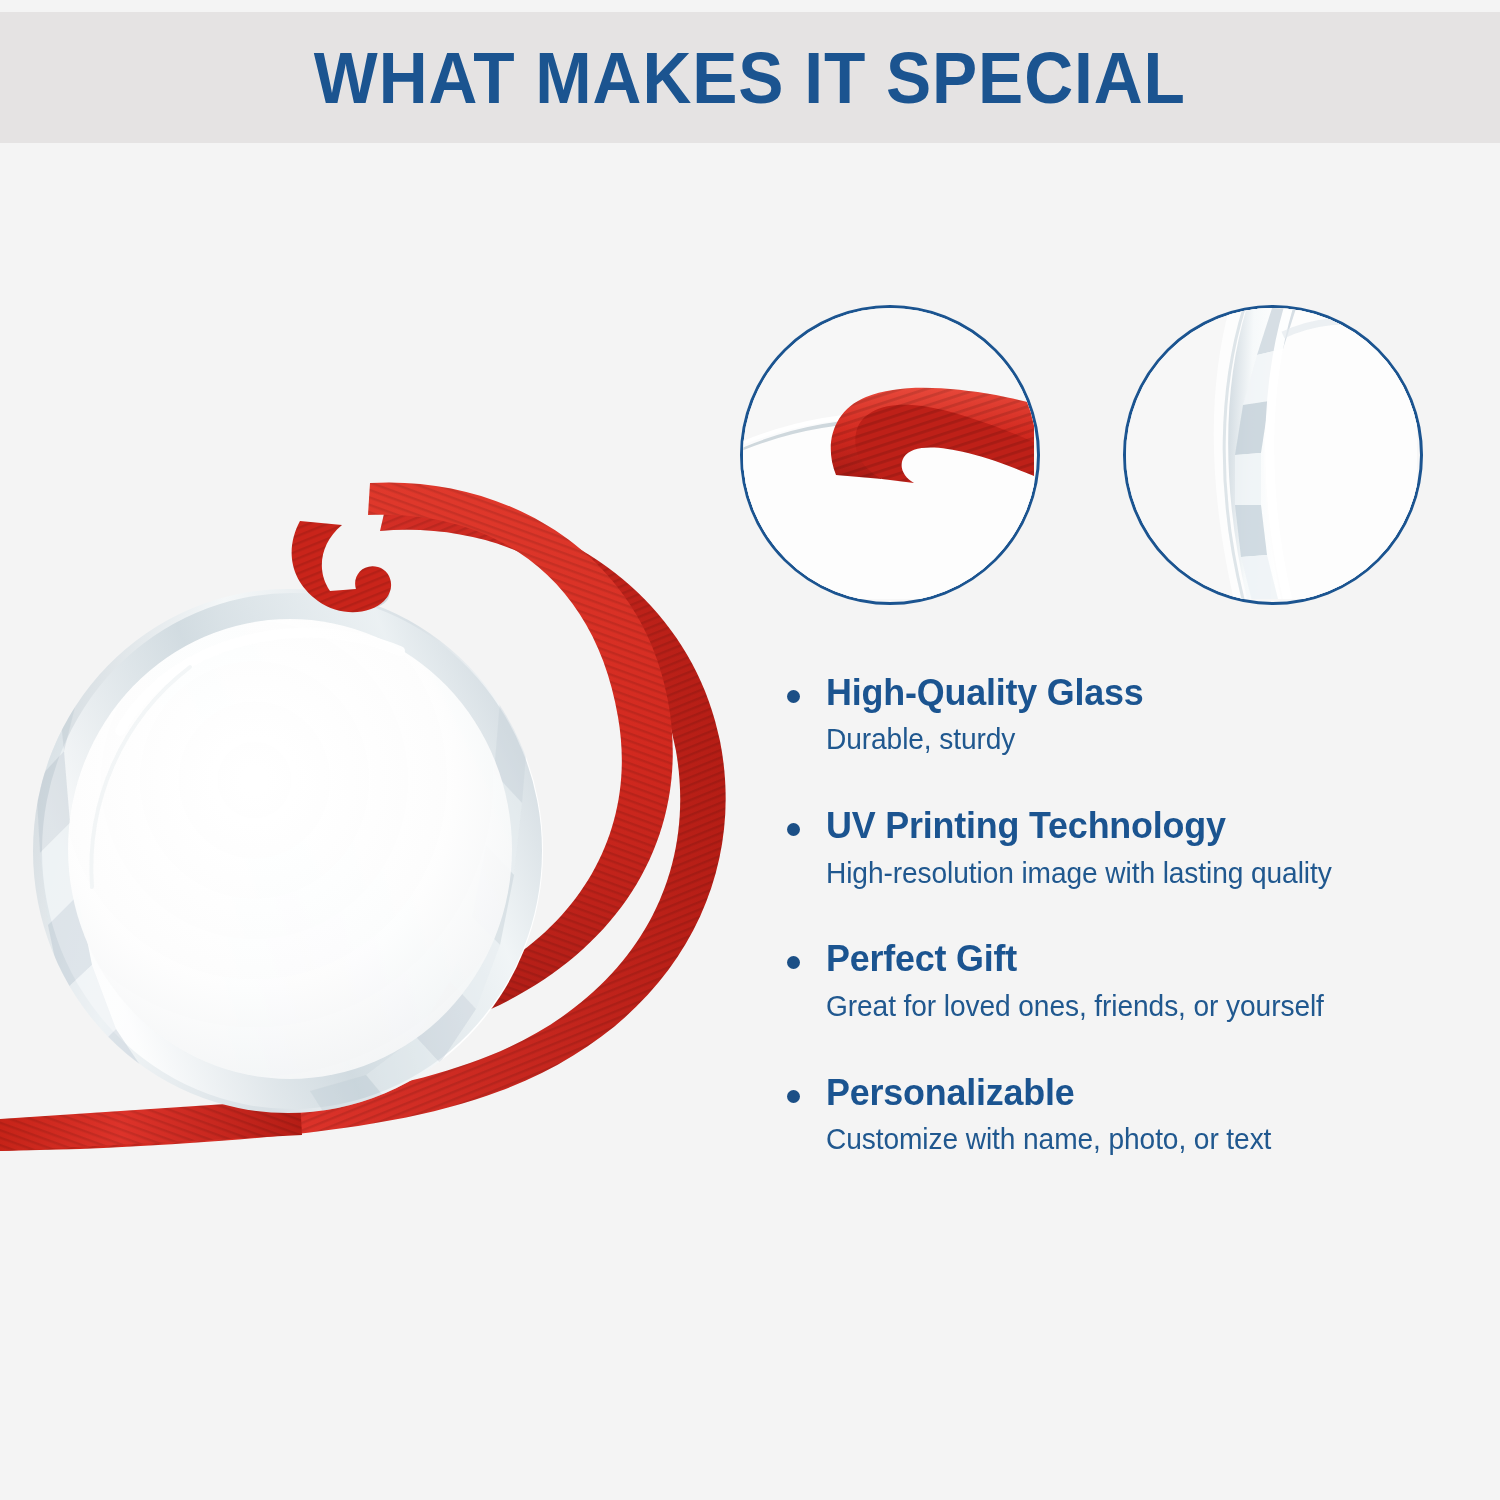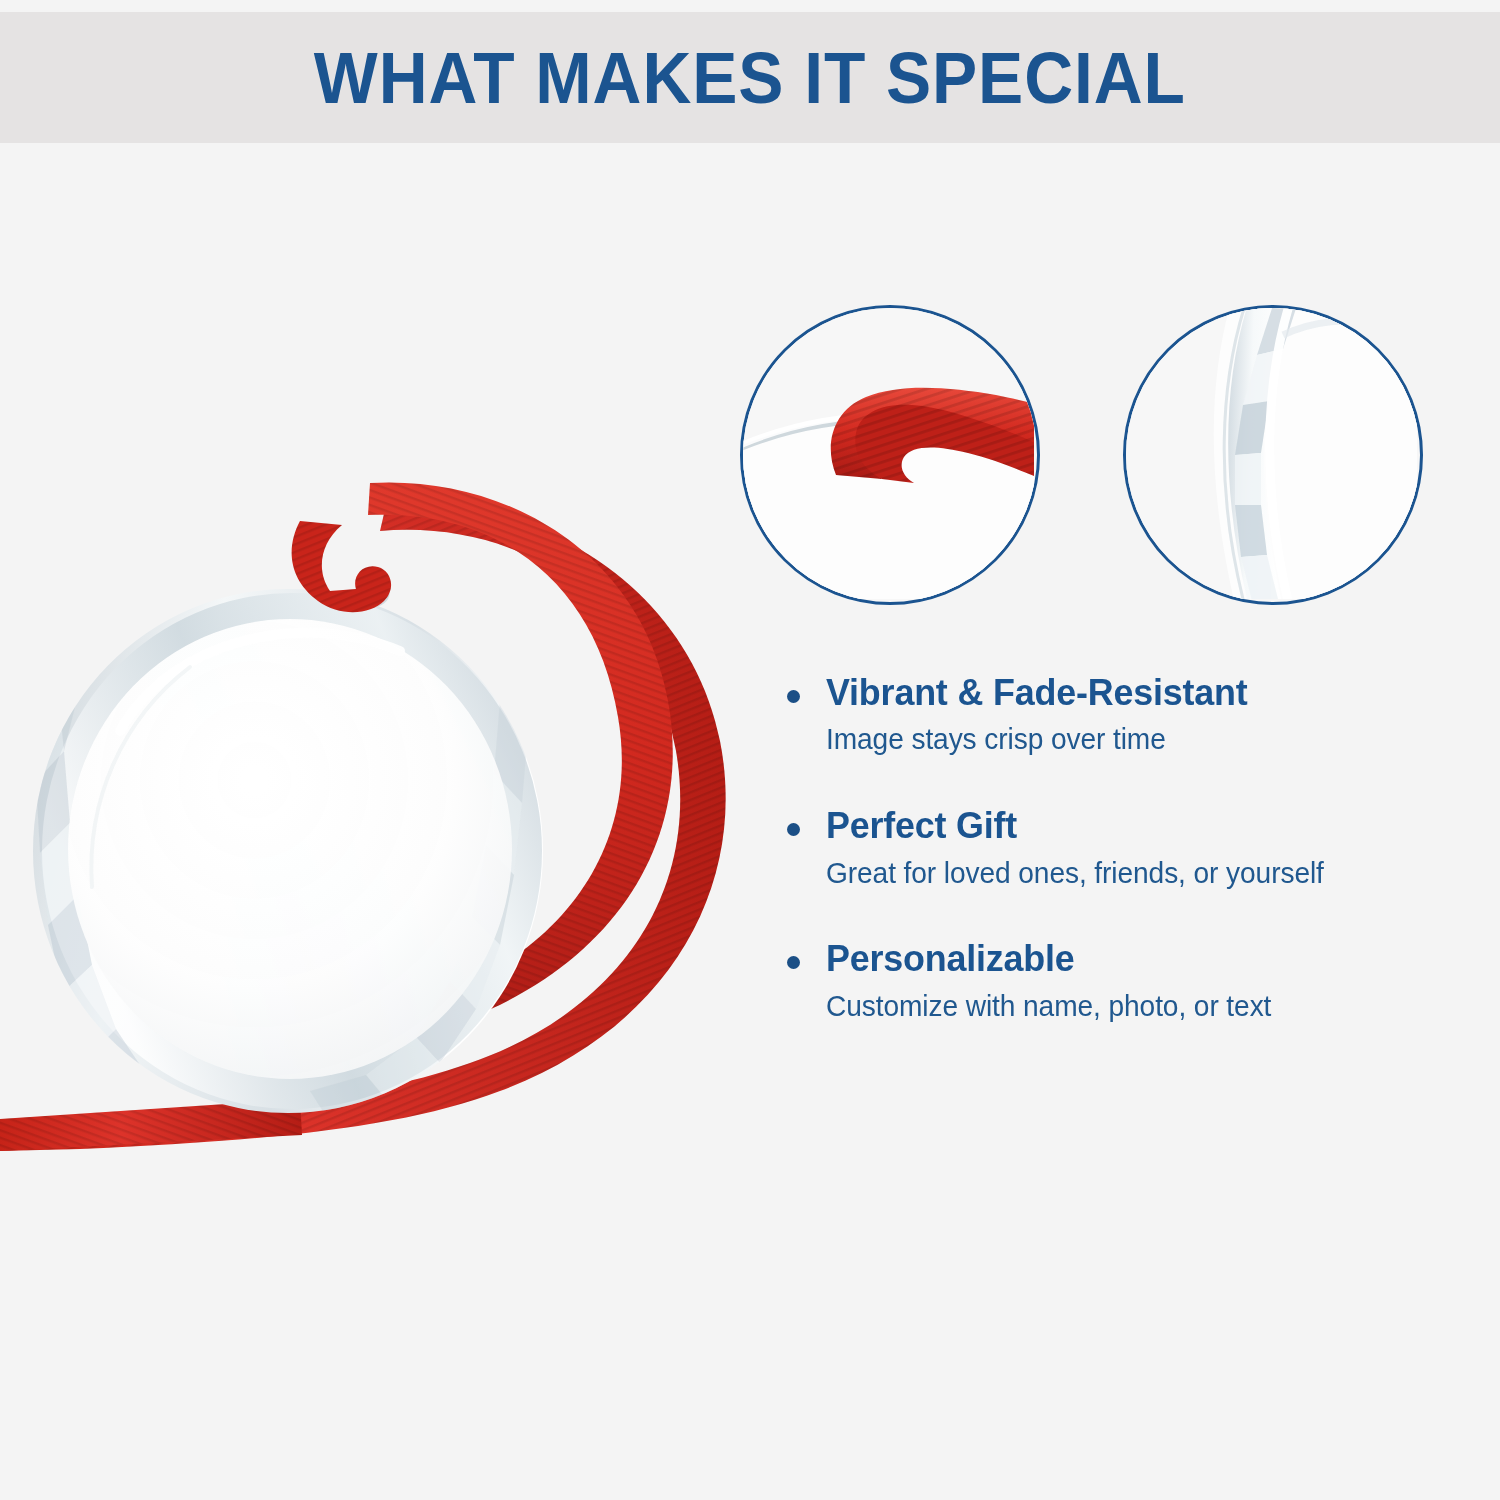--- a/index.html
+++ b/index.html
@@ -343,29 +343,36 @@
         <path d="M 168 -6 C 142 76, 138 184, 166 300" fill="none" stroke="#ffffff" stroke-width="9" opacity="0.95"></path>
         <path d="M 124 -6 C 96 78, 92 186, 122 302" fill="none" stroke="#d6dfe4" stroke-width="3" opacity="0.8"></path>
 
         <path d="M 160 30 C 190 16, 226 12, 252 20" fill="none" stroke="#e4eaee" stroke-width="7" opacity="0.7"></path>
       </g>
     </svg>
   </div>
 
   <div class="feature-list">
 
-
-
     <div class="feature-item">
       <span class="bullet-dot"></span>
       <div class="feature-text">
-        <div class="feature-title">Vibrant &amp; Fade-Resistant</div>
-        <div class="feature-desc">Image stays crisp over time</div>
+        <div class="feature-title">High-Quality Glass</div>
+        <div class="feature-desc">Durable, sturdy</div>
       </div>
     </div>
+
+    <div class="feature-item">
+      <span class="bullet-dot"></span>
+      <div class="feature-text">
+        <div class="feature-title">UV Printing Technology</div>
+        <div class="feature-desc">High-resolution image with lasting quality</div>
+      </div>
+    </div>
+
 
     <div class="feature-item">
       <span class="bullet-dot"></span>
       <div class="feature-text">
         <div class="feature-title">Perfect Gift</div>
         <div class="feature-desc">Great for loved ones, friends, or yourself</div>
       </div>
     </div>
 
     <div class="feature-item">

